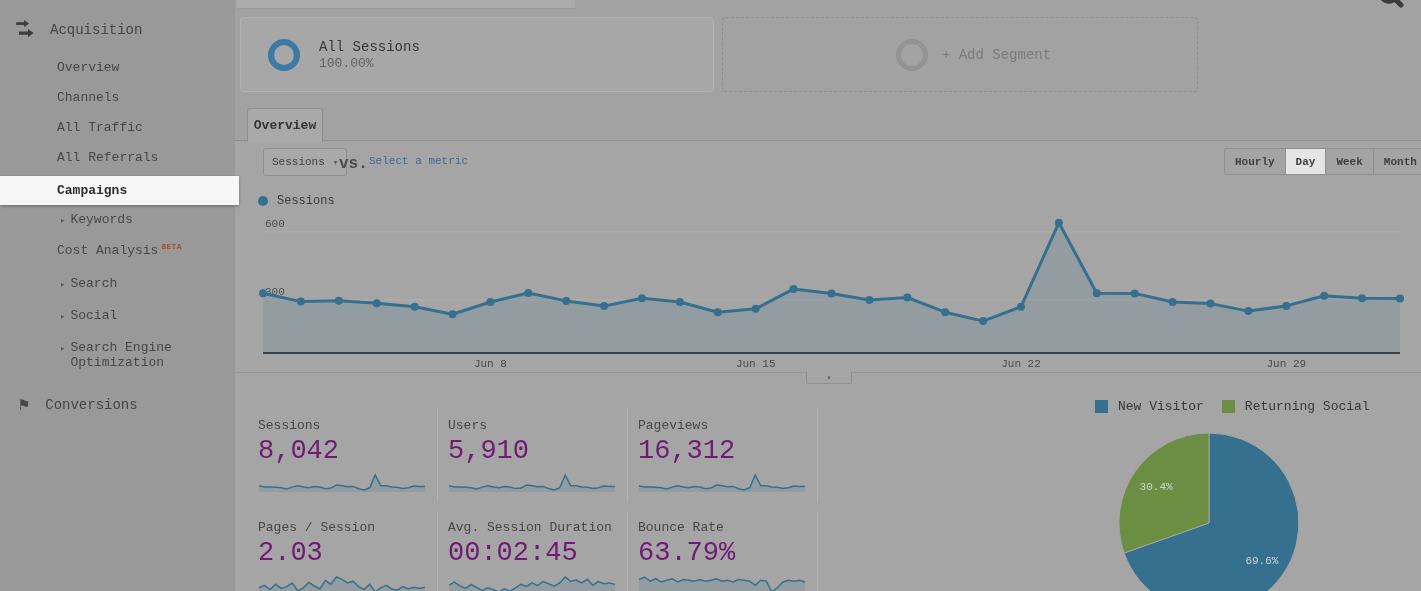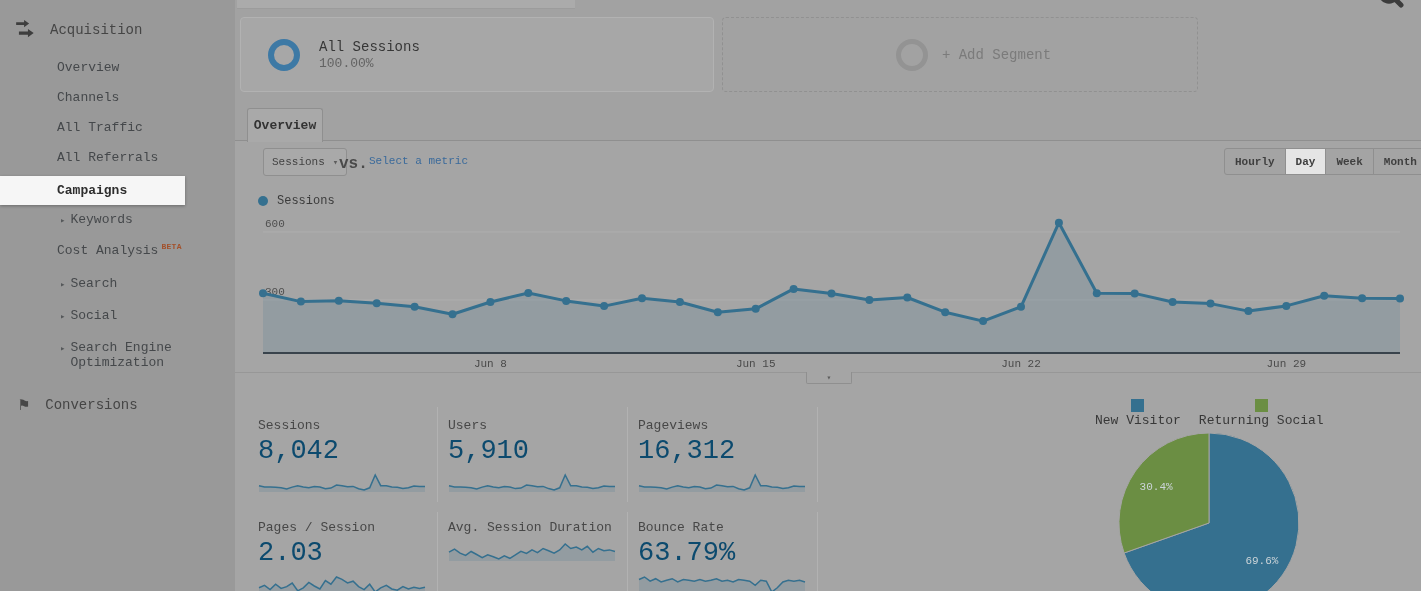--- a/index.html
+++ b/index.html
@@ -4,21 +4,21 @@
 <style>
   html,body{margin:0;padding:0;background:#9b9b9b;}
   .screen{position:relative;width:1421px;height:591px;overflow:hidden;
           font-family:Liberation Mono, monospace;background:#a2a2a2;}
   
   .sidebar{position:absolute;left:0;top:0;width:235px;height:591px;background:#999999;}
   .nav-section{position:absolute;display:flex;align-items:center;gap:14px;color:#454545;font-size:14px;cursor:pointer;}
   .nav-item{position:absolute;left:57px;font-size:13px;color:#45484b;cursor:pointer;}
   .nav-item.expandable{left:60px;display:flex;align-items:flex-start;gap:5px;width:158px;line-height:15px;}
   .tri{font-size:9px;color:#55585a;margin-top:2px;}
-  .active-row{position:absolute;left:0;top:176px;width:185px;height:29px;background:#f6f6f6;
+  .active-row{position:absolute;left:0;top:176px;width:239px;height:29px;background:#f6f6f6;
               box-shadow:0 1px 3px rgba(0,0,0,.3);display:flex;align-items:center;z-index:3;cursor:pointer;}
   .active-row span{margin-left:57px;font-size:13px;font-weight:bold;color:#2d2d2d;}
   .beta{font-size:8px;font-weight:bold;color:#a3512b;vertical-align:super;margin-left:3px;letter-spacing:.3px;}
   .flag-glyph{font-size:17px;color:#474747;margin-left:3px;}
   
   .topbar-remnant{position:absolute;left:237px;top:0;width:338px;height:8px;background:#ababab;border-bottom:1px solid #9c9c9c;}
   .search-partial{position:absolute;left:1368px;top:0;}
   .seg-card{position:absolute;top:17px;height:73px;border-radius:4px;display:flex;align-items:center;cursor:pointer;}
   .seg-all{left:240px;width:472px;background:#a7a7a7;border:1px solid #b2b2b2;gap:7px;}
   .seg-add{left:722px;width:474px;border:1px dashed #919191;justify-content:center;}
@@ -48,25 +48,25 @@
   .chart-legend{position:absolute;left:258px;top:194px;display:flex;align-items:center;gap:9px;font-size:12px;color:#3b3b3b;}
   .legend-dot{width:10px;height:10px;border-radius:50%;background:#35708f;}
   .main-chart{position:absolute;left:235px;top:210px;}
   .hdivider{position:absolute;left:235px;top:372px;width:1186px;height:1px;background:#979797;}
   .pull-handle{position:absolute;left:806px;top:372px;width:44px;height:11px;background:#a5a5a5;
                border:1px solid #8f8f8f;border-top:none;border-radius:0 0 2px 2px;
                display:flex;align-items:center;justify-content:center;cursor:pointer;z-index:2;}
   .pull-handle .caret{font-size:8px;}
   .mcard{position:absolute;width:172px;}
   .mlabel{font-size:13px;color:#474747;}
-  .mvalue{font-size:27px;color:#0c4a6e;margin-top:3px;}
+  .mvalue{font-size:27px;color:#701a75;margin-top:3px;}
   .spark{display:block;margin-top:4px;}
   .vdiv{position:absolute;width:1px;background:#b2b2b2;}
   .pie-legend{position:absolute;left:1095px;top:399px;display:flex;align-items:center;gap:18px;font-size:13px;color:#383838;}
-  .pie-legend .litem{display:flex;align-items:center;gap:1px;flex-direction:column;}
+  .pie-legend .litem{display:flex;align-items:center;gap:10px;}
   .sq{width:13px;height:13px;}
   .pie-chart{position:absolute;left:1118px;top:432px;}
 </style>
 </head>
 <body>
 
 <div class="screen">
 
   <aside class="sidebar">
     <div class="nav-section" style="left:14px;top:20px;">
@@ -231,20 +231,21 @@
   <div class="mcard" style="left:258px;top:520px;">
     <div class="mlabel">Pages / Session</div>
     <div class="mvalue">2.03</div>
     <svg class="spark" width="168" height="24" viewBox="0 0 168 24">
         <path d="M1,22 L1.0,15.8 L6.5,13.4 L12.1,17.6 L17.6,12.2 L23.1,16.4 L28.7,14.6 L34.2,11.0 L39.7,18.8 L45.3,15.8 L50.8,10.4 L56.3,14.0 L61.9,17.0 L67.4,8.6 L72.9,12.2 L78.5,5.0 L84.0,7.4 L89.5,11.0 L95.1,9.2 L100.6,14.6 L106.1,17.6 L111.7,12.2 L117.2,20.0 L122.7,15.8 L128.3,13.4 L133.8,17.0 L139.3,18.2 L144.9,14.6 L150.4,17.0 L155.9,15.2 L161.5,16.4 L167.0,15.2 L167,22 Z" fill="rgba(53,112,143,0.16)"></path>
         <polyline points="1.0,15.8 6.5,13.4 12.1,17.6 17.6,12.2 23.1,16.4 28.7,14.6 34.2,11.0 39.7,18.8 45.3,15.8 50.8,10.4 56.3,14.0 61.9,17.0 67.4,8.6 72.9,12.2 78.5,5.0 84.0,7.4 89.5,11.0 95.1,9.2 100.6,14.6 106.1,17.6 111.7,12.2 117.2,20.0 122.7,15.8 128.3,13.4 133.8,17.0 139.3,18.2 144.9,14.6 150.4,17.0 155.9,15.2 161.5,16.4 167.0,15.2" fill="none" stroke="#35708f" stroke-width="1.5"></polyline>
       </svg>
   </div>
   <div class="mcard" style="left:448px;top:520px;">
     <div class="mlabel">Avg. Session Duration</div>
+    <div class="mvalue">00:02:45</div>
     <svg class="spark" width="168" height="24" viewBox="0 0 168 24">
         <path d="M1,22 L1.0,13.2 L6.5,10.2 L12.1,14.1 L17.6,16.4 L23.1,12.5 L28.7,15.5 L34.2,18.6 L39.7,15.9 L45.3,17.7 L50.8,20.0 L56.3,16.8 L61.9,19.3 L67.4,15.9 L72.9,12.3 L78.5,14.5 L84.0,10.9 L89.5,13.6 L95.1,9.5 L100.6,11.8 L106.1,14.1 L111.7,10.9 L117.2,5.0 L122.7,9.5 L128.3,8.0 L133.8,10.9 L139.3,7.3 L144.9,13.2 L150.4,9.5 L155.9,11.8 L161.5,10.9 L167.0,12.5 L167,22 Z" fill="rgba(53,112,143,0.16)"></path>
         <polyline points="1.0,13.2 6.5,10.2 12.1,14.1 17.6,16.4 23.1,12.5 28.7,15.5 34.2,18.6 39.7,15.9 45.3,17.7 50.8,20.0 56.3,16.8 61.9,19.3 67.4,15.9 72.9,12.3 78.5,14.5 84.0,10.9 89.5,13.6 95.1,9.5 100.6,11.8 106.1,14.1 111.7,10.9 117.2,5.0 122.7,9.5 128.3,8.0 133.8,10.9 139.3,7.3 144.9,13.2 150.4,9.5 155.9,11.8 161.5,10.9 167.0,12.5" fill="none" stroke="#35708f" stroke-width="1.5"></polyline>
       </svg>
   </div>
   <div class="mcard" style="left:638px;top:520px;">
     <div class="mlabel">Bounce Rate</div>
     <div class="mvalue">63.79%</div>
     <svg class="spark" width="168" height="24" viewBox="0 0 168 24">
         <path d="M1,22 L1.0,7.5 L6.5,5.0 L12.1,9.2 L17.6,6.7 L23.1,10.0 L28.7,8.3 L34.2,6.7 L39.7,10.0 L45.3,7.5 L50.8,8.3 L56.3,9.2 L61.9,7.5 L67.4,9.2 L72.9,8.3 L78.5,6.7 L84.0,9.2 L89.5,8.3 L95.1,10.0 L100.6,7.5 L106.1,8.3 L111.7,9.2 L117.2,13.3 L122.7,8.3 L128.3,9.2 L133.8,20.0 L139.3,15.8 L144.9,10.0 L150.4,8.3 L155.9,9.2 L161.5,8.3 L167.0,10.0 L167,22 Z" fill="rgba(53,112,143,0.16)"></path>

